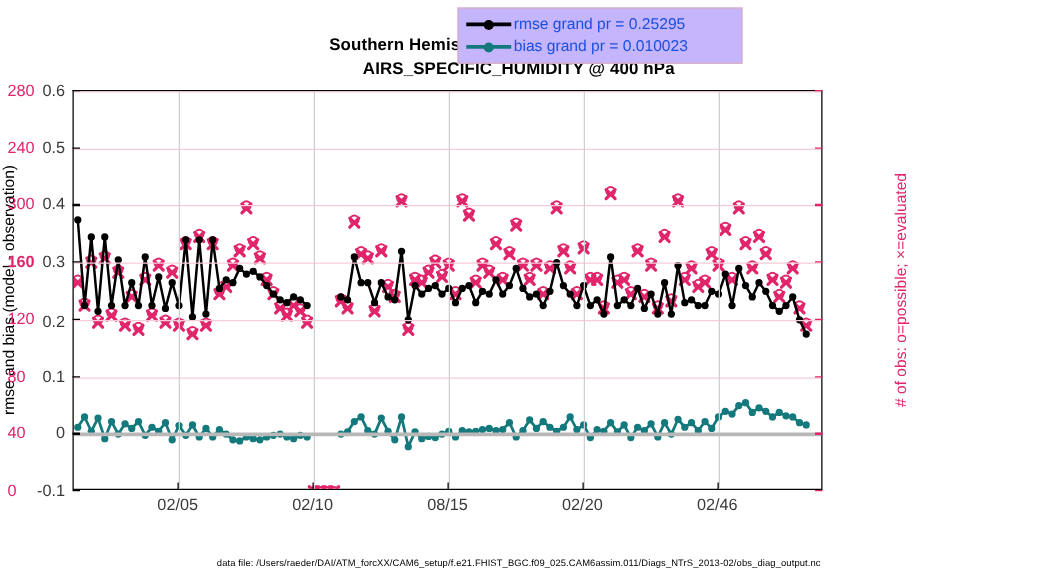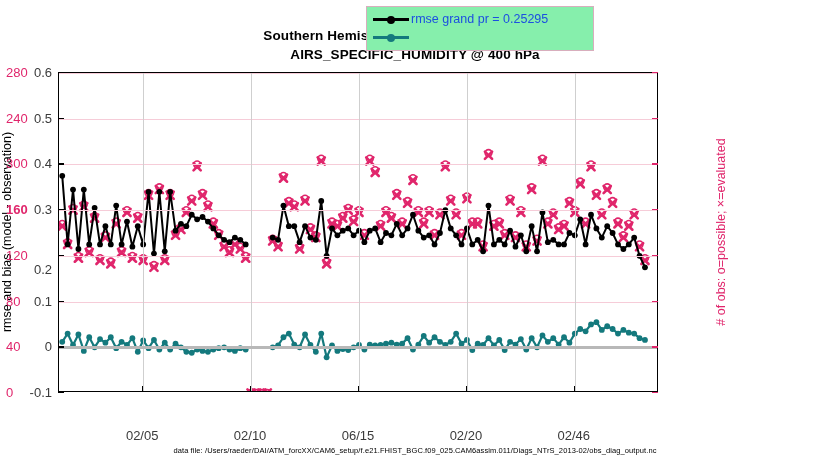--- a/index.html
+++ b/index.html
@@ -36,21 +36,21 @@
   .ytick-right{
     position:absolute;left:6px;transform:translateY(-50%);
     font-size:13px;color:#e0256b;text-align:right;white-space:nowrap;
   }
   .tickmark-l{position:absolute;width:6px;height:1.3px;background:#000;left:58px;}
   .tickmark-r{position:absolute;width:6px;height:1.3px;background:#e0256b;left:652px;}
   .tickmark-x{position:absolute;height:6px;width:1.3px;background:#000;top:386px;}
 
   .xtick-label{
     position:absolute;top:396px;transform:translateX(-50%);
-    font-size:13px;color:#3a3a3a;white-space:nowrap;margin-top:32px;
+    font-size:13px;color:#3a3a3a;white-space:nowrap;
   }
 
   .axis-label-left{
     position:absolute;left:-2px;top:72px;height:320px;width:18px;
     display:flex;align-items:center;justify-content:center;
   }
   .axis-label-left span{
     display:block;transform:rotate(-90deg);white-space:nowrap;
     font-size:12.5px;color:#000;
   }
@@ -68,21 +68,21 @@
     text-align:center;font-size:13px;color:#000;
   }
   .footer-note{
     position:absolute;left:0;right:0;top:446px;
     text-align:center;font-size:7.5px;color:#000;letter-spacing:0.1px;
   }
 
   
   #legend{
     position:absolute;left:366px;top:6px;width:228px;
-    background:#86efac;border:1px solid #d8aebd;
+    background:#c4b5fd;border:1px solid #d8aebd;
     padding:3px 4px 4px 4px;box-sizing:border-box;text-align:right;
   }
   .legend-row{display:flex;align-items:center;height:18px;}
   .legend-sample{width:40px;height:14px;position:relative;flex:0 0 40px;}
   .legend-sample .lseg{
     position:absolute;top:6px;left:2px;width:36px;height:2.6px;
   }
   .legend-sample .ldot{
     position:absolute;top:3.5px;left:16px;width:8px;height:8px;border-radius:50%;
   }
@@ -570,21 +570,21 @@
 
   <div id="axis-decor">
       <div class="ytick-left" style="top: 72px; right: 778px;">0.6</div>
       <div class="tickmark-l" style="top: 72px;"></div>
       <div class="ytick-left" style="top: 117.714px; right: 778px;">0.5</div>
       <div class="tickmark-l" style="top: 117.714px;"></div>
       <div class="ytick-left" style="top: 163.429px; right: 778px;">0.4</div>
       <div class="tickmark-l" style="top: 163.429px;"></div>
       <div class="ytick-left" style="top: 209.143px; right: 778px;">0.3</div>
       <div class="tickmark-l" style="top: 209.143px;"></div>
-      <div class="ytick-left" style="top: 269px; right: 778px;">0.2</div>
+      <div class="ytick-left" style="top: 257px; right: 778px;">0.2</div>
       <div class="tickmark-l" style="top: 254.857px;"></div>
       <div class="ytick-left" style="top: 300.571px; right: 778px;">0.1</div>
       <div class="tickmark-l" style="top: 300.571px;"></div>
       <div class="ytick-left" style="top: 346.286px; right: 778px;">0</div>
       <div class="tickmark-l" style="top: 346.286px;"></div>
       <div class="ytick-left" style="top: 392px; right: 778px;">-0.1</div>
       <div class="tickmark-l" style="top: 392px;"></div>
       <div class="ytick-right" style="top: 72px;">280</div>
       <div class="tickmark-r" style="top: 72px;"></div>
       <div class="ytick-right" style="top: 117.714px;">240</div>
@@ -598,21 +598,21 @@
       <div class="ytick-right" style="top: 300.571px;">80</div>
       <div class="tickmark-r" style="top: 300.571px;"></div>
       <div class="ytick-right" style="top: 346.286px;">40</div>
       <div class="tickmark-r" style="top: 346.286px;"></div>
       <div class="ytick-right" style="top: 392px;">0</div>
       <div class="tickmark-r" style="top: 392px;"></div>
       <div class="xtick-label" style="left: 142.173px;">02/05</div>
       <div class="tickmark-x" style="left: 142.173px;"></div>
       <div class="xtick-label" style="left: 250.086px;">02/10</div>
       <div class="tickmark-x" style="left: 250.086px;"></div>
-      <div class="xtick-label" style="left: 358px;">06/15</div>
+      <div class="xtick-label" style="left: 358px;">08/15</div>
       <div class="tickmark-x" style="left: 358px;"></div>
       <div class="xtick-label" style="left: 465.914px;">02/20</div>
       <div class="tickmark-x" style="left: 465.914px;"></div>
       <div class="xtick-label" style="left: 573.827px;">02/46</div>
       <div class="tickmark-x" style="left: 573.827px;"></div>
     </div>
 
 
   <div id="legend">
     <div class="legend-row">
@@ -620,18 +620,19 @@
         <span class="lseg" style="background:#000"></span>
         <span class="ldot" style="background:#000"></span>
       </span>
       <span class="legend-text">rmse grand pr = 0.25295</span>
     </div>
     <div class="legend-row">
       <span class="legend-sample">
         <span class="lseg" style="background:#14797d"></span>
         <span class="ldot" style="background:#14797d"></span>
       </span>
+      <span class="legend-text">bias grand pr = 0.010023</span>
     </div>
   </div>
 
   <div class="footer-note">data file: /Users/raeder/DAI/ATM_forcXX/CAM6_setup/f.e21.FHIST_BGC.f09_025.CAM6assim.011/Diags_NTrS_2013-02/obs_diag_output.nc</div>
 
 </div>
 
 </body></html>

